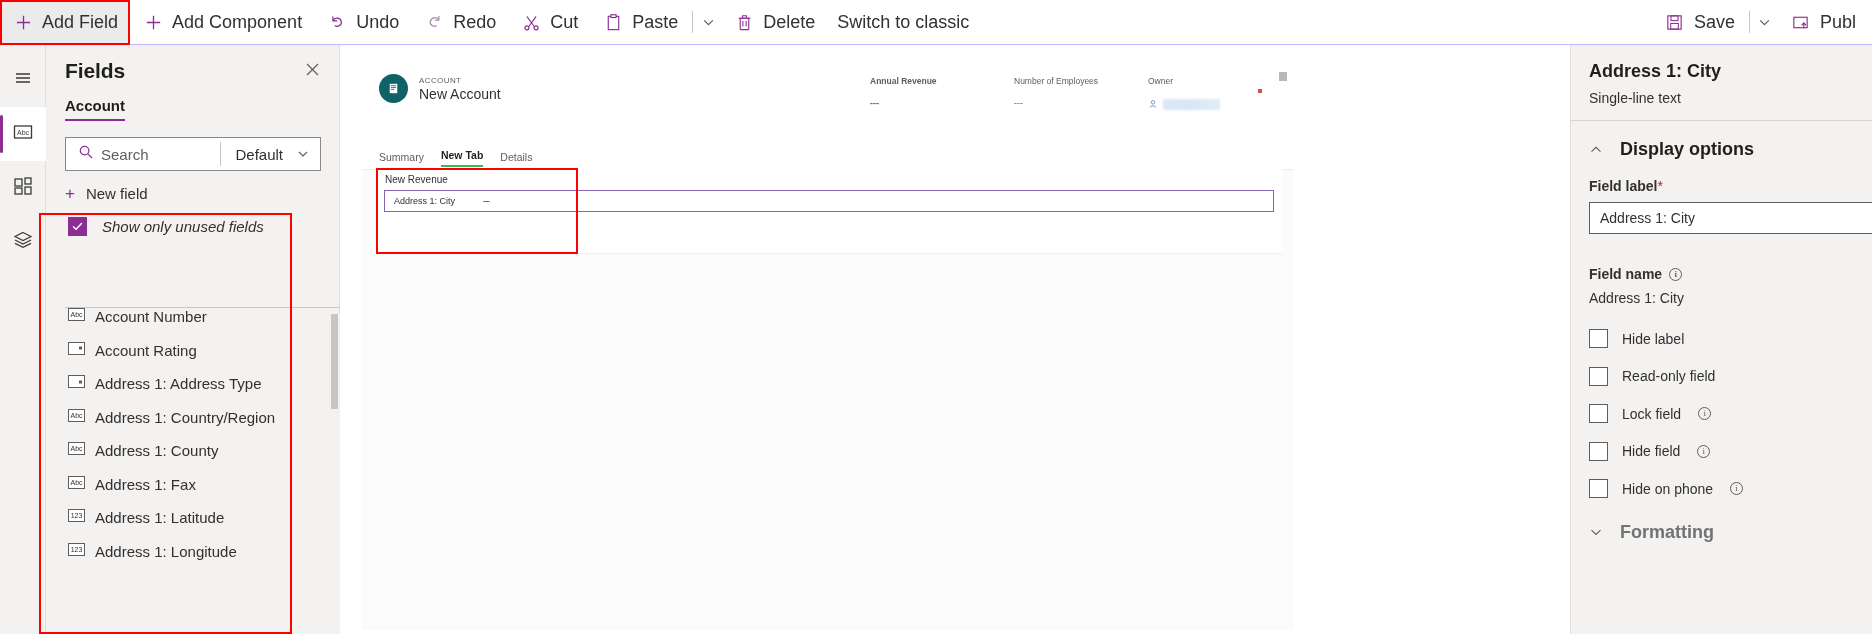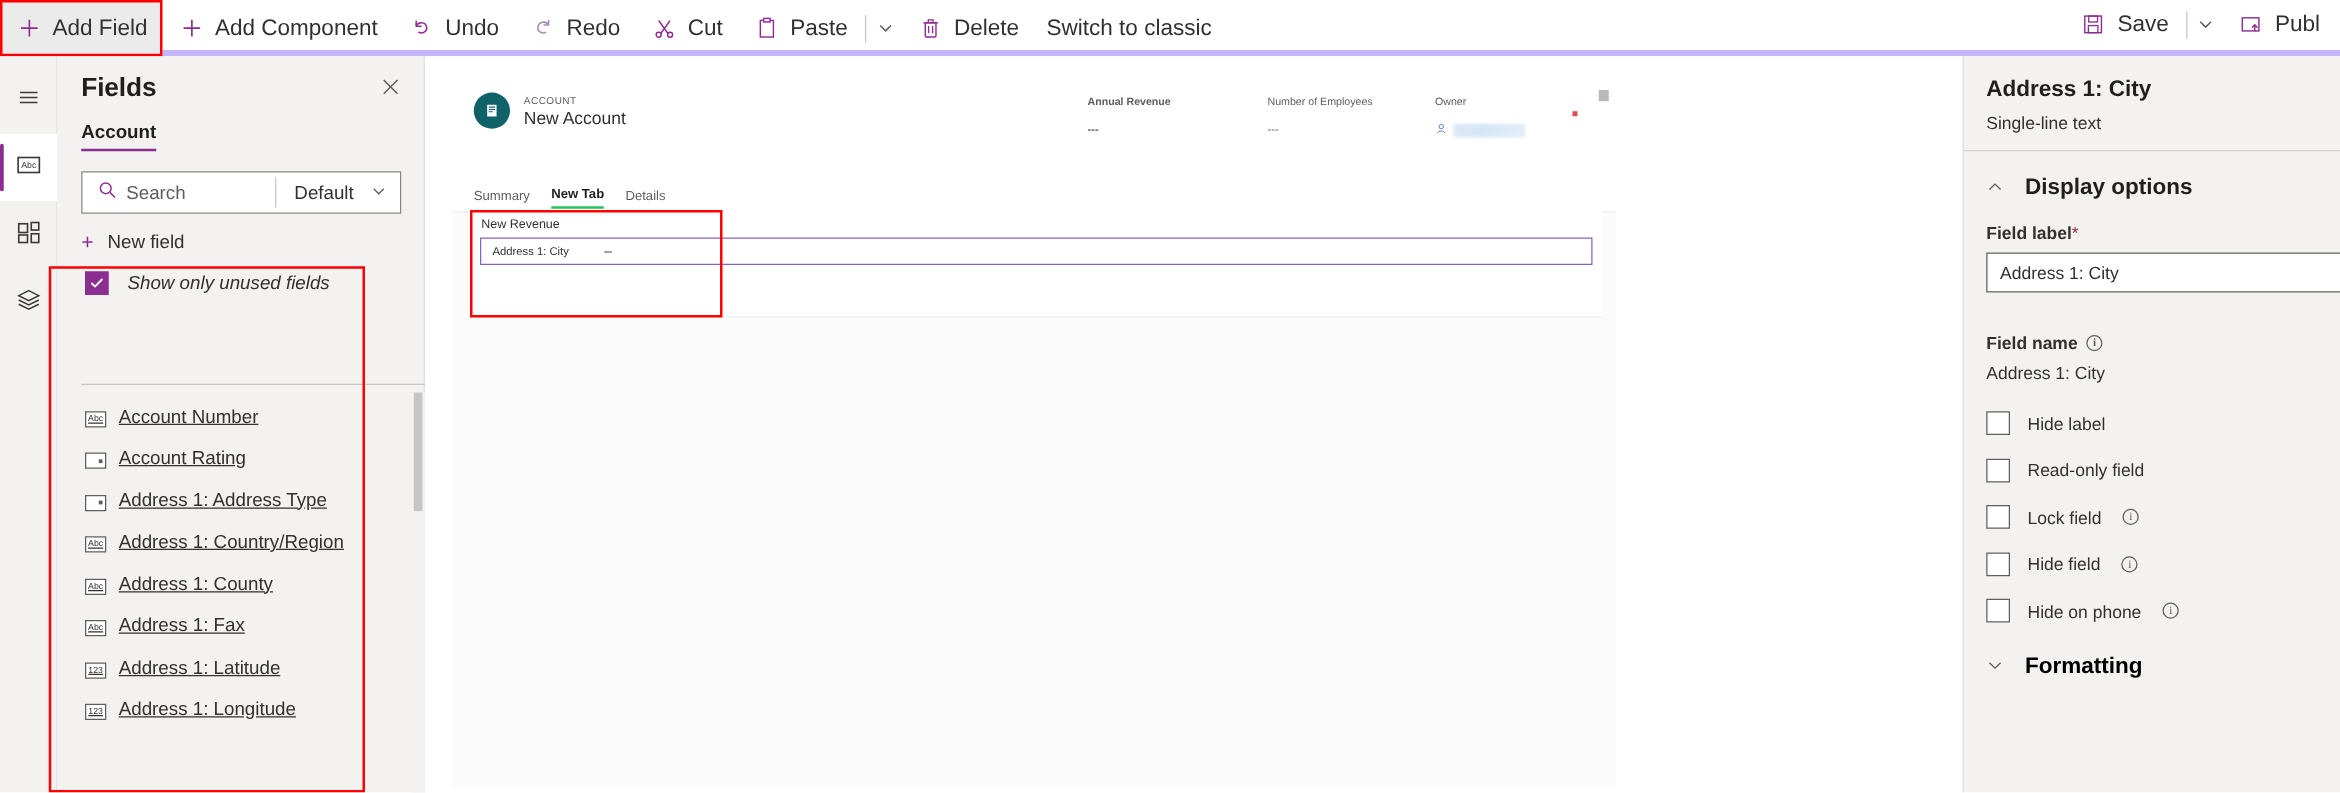--- a/index.html
+++ b/index.html
@@ -10,22 +10,22 @@
     background: #ffffff;
     color: #323130;
   }
   #app { position: relative; width: 1872px; height: 634px; }
 
   
   .commandbar {
     position: absolute; top: 0; left: 0;
     width: 1872px; height: 45px;
     background: #ffffff;
-    border-bottom: 5px solid #c4b5fd;
-    display: flex; align-items: flex-start;
+    border-bottom: 1px solid #c4b5fd;
+    display: flex; align-items: center;
   }
   .cmd-left { display: flex; align-items: center; height: 45px; }
   .cmd-right { margin-left: auto; display: flex; align-items: center; height: 39px; padding-right: 4px; }
   .cmd-btn {
     display: flex; align-items: center; gap: 8px;
     height: 45px; padding: 0 12px;
     font-size: 18px; color: #323130;
     white-space: nowrap; cursor: pointer;
     background: transparent;
     border: none;
@@ -127,23 +127,23 @@
   .fp-checkrow .lbl { font-size: 15px; color: #323130; }
 
   .fp-listwrap {
     position: absolute; left: 19px; top: 262px;
     width: 275px; height: 372px;
     border-top: 1px solid #c8c6c4;
     overflow: hidden;
   }
   .fp-list { position: relative; }
   .field-item {
-    display: flex; align-items: flex-end; gap: 10px;
+    display: flex; align-items: flex-start; gap: 10px;
     height: 33.5px; padding-left: 3px; cursor: grab;
-    font-size: 15px; color: #323130; text-decoration: underline;
+    font-size: 15px; color: #323130;
   }
   .ftype {
     width: 17px; height: 13px; flex: 0 0 auto;
     border: 1px solid #605e5c;
     font-size: 7px; line-height: 11px; text-align: center;
     color: #323130; letter-spacing: 0px;
     font-family: "Liberation Sans", sans-serif;
     display: flex; align-items: center; justify-content: center;
     background: #fff;
   }
@@ -298,21 +298,21 @@
   .cb-off {
     width: 19px; height: 19px; background: #ffffff;
     border: 1px solid #605e5c; flex: 0 0 auto;
   }
   .pr-check .lbl { font-size: 14px; color: #323130; }
   .pr-checks { margin-top: 14px; }
   .pr-fmt {
     display: flex; align-items: center; gap: 17px;
     padding: 14px 18px 0 18px; cursor: pointer;
   }
-  .pr-fmt .lbl { font-size: 18px; font-weight: 600; color: #000000; }
+  .pr-fmt .lbl { font-size: 18px; font-weight: 600; color: #737373; }
 </style>
 </head>
 <body>
 
 <div id="app">
 
   <div class="commandbar">
     <div class="cmd-left">
 
       <div class="cmd-btn addfield">

